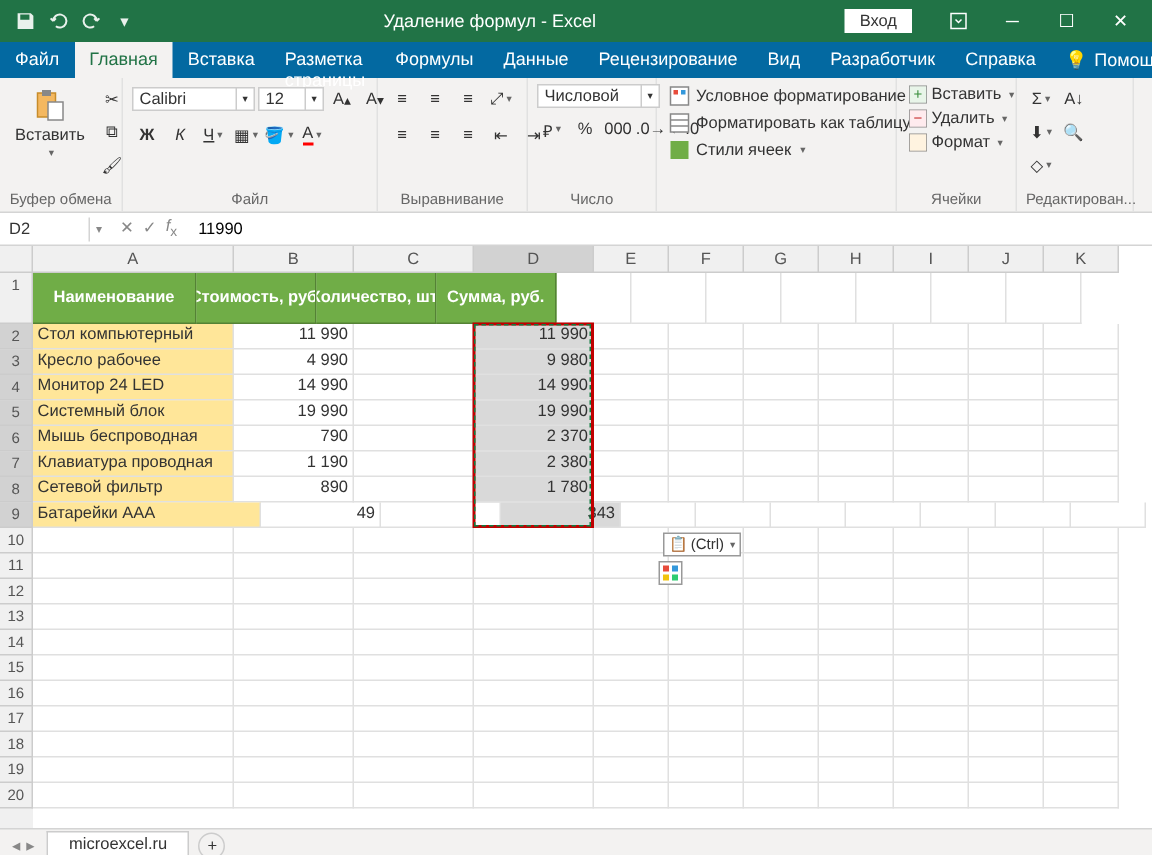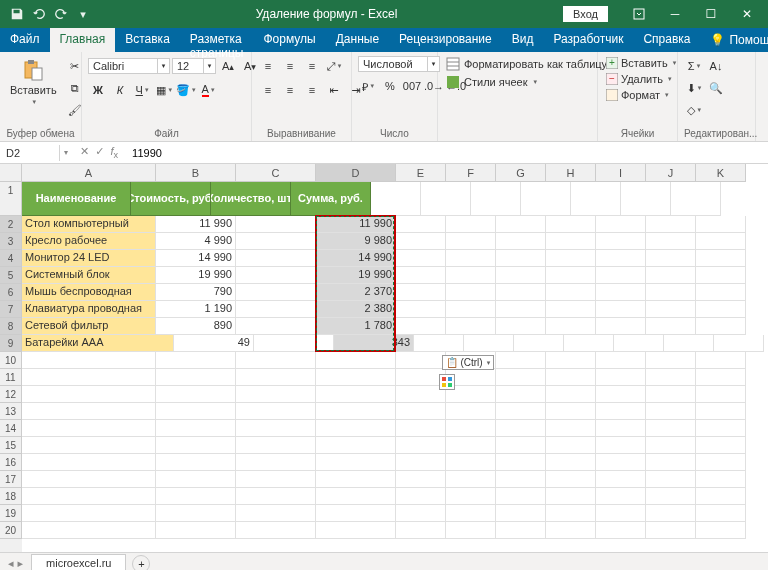--- a/index.html
+++ b/index.html
@@ -213,30 +213,39 @@
 
   <div class="group" style="width:86px">
     <div class="group-body btn-col" style="gap:4px">
       <div class="combo">
           <div class="num-format">Числовой</div>
           <div class="combo-arrow">▾</div>
         </div>
       <div class="btn-row">
         <span class="small-btn">₽<span class="drop">▾</span></span>
         <span class="small-btn">%</span>
-        <span class="small-btn">007</span>
+        <span class="small-btn">000</span>
         <span class="small-btn">.0→</span>
         <span class="small-btn">←.0</span>
       </div>
     </div>
     <div class="group-label">Число</div>
   </div>
 
   <div class="group" style="width:160px">
     <div class="group-body btn-col" style="gap:2px">
+      <div class="styles-btn">
+          <svg viewBox="0 0 14 14">
+            <rect x="1" y="1" width="12" height="12" fill="#fff" stroke="#888"></rect>
+            <rect x="3" y="3" width="3" height="3" fill="#e74c3c"></rect>
+            <rect x="8" y="3" width="3" height="3" fill="#3498db"></rect>
+          </svg>
+          <span>Условное форматирование</span>
+          <span class="drop">▾</span>
+        </div>
       <div class="styles-btn">
           <svg viewBox="0 0 14 14">
             <rect x="1" y="1" width="12" height="12" fill="#fff" stroke="#888"></rect>
             <line x1="1" y1="5" x2="13" y2="5" stroke="#888"></line>
             <line x1="1" y1="9" x2="13" y2="9" stroke="#888"></line>
           </svg>
           <span>Форматировать как таблицу</span>
           <span class="drop">▾</span>
         </div>
       <div class="styles-btn">

